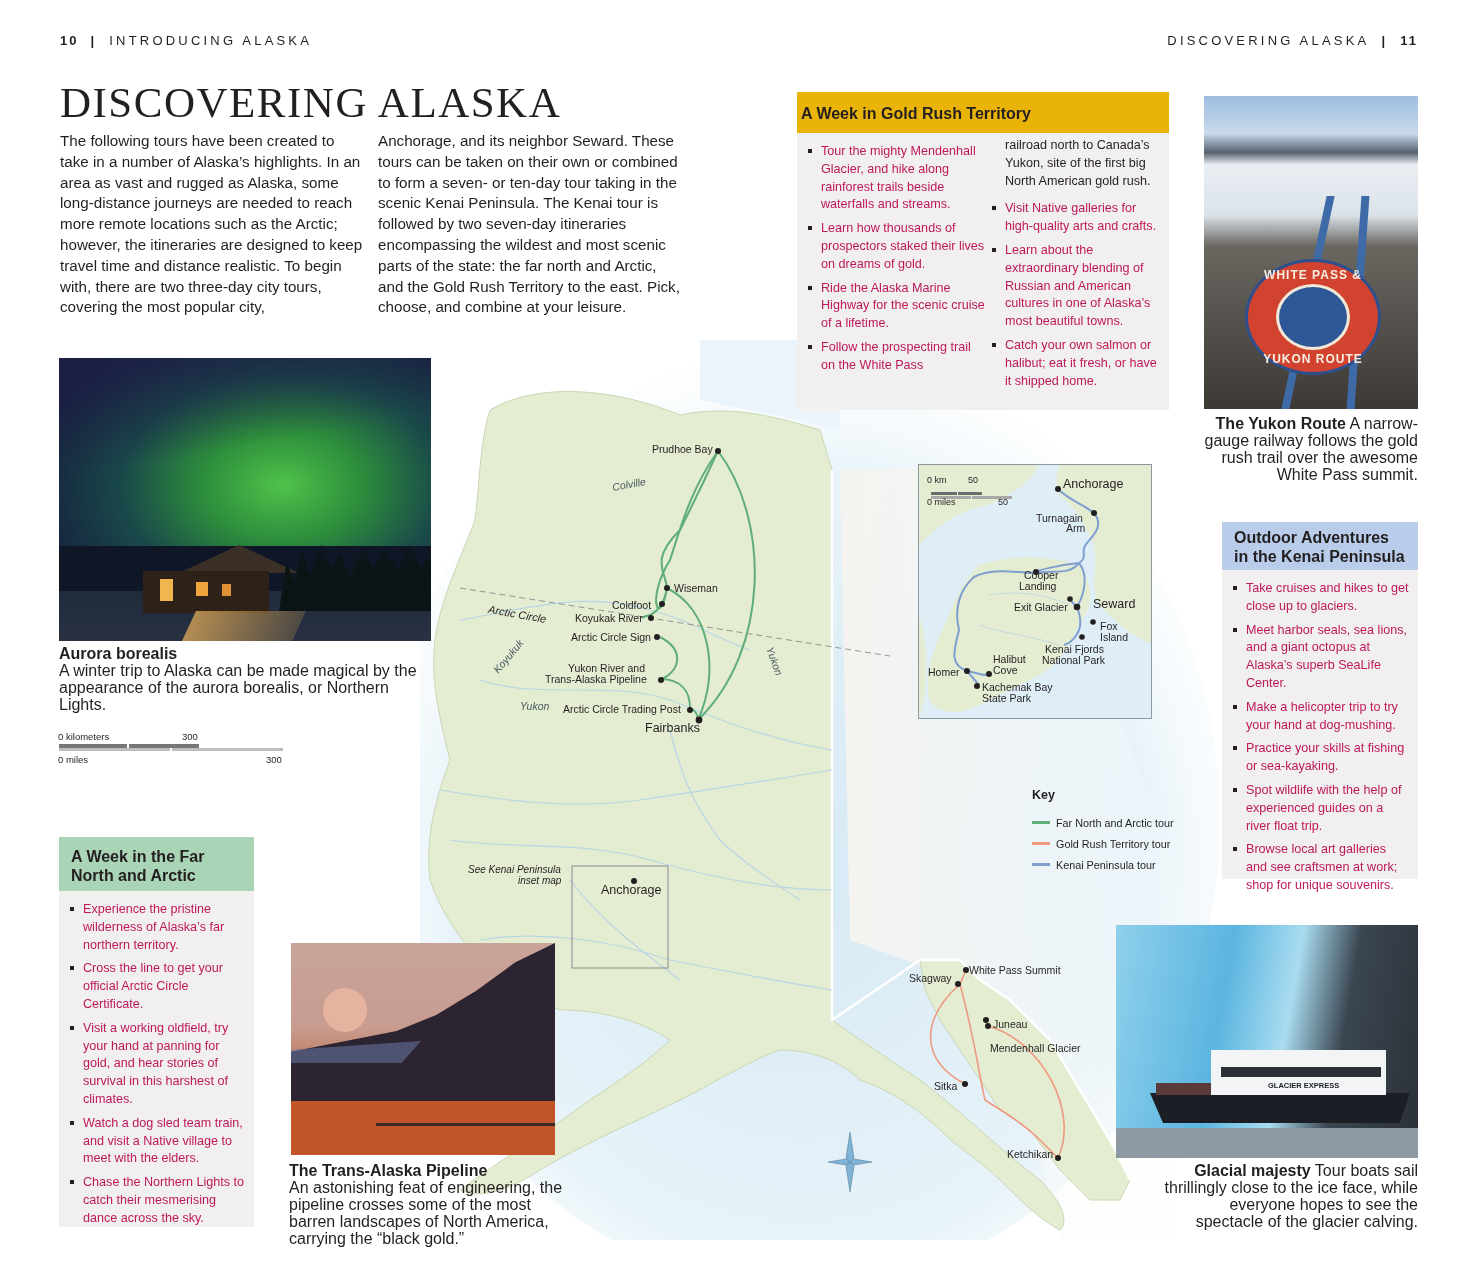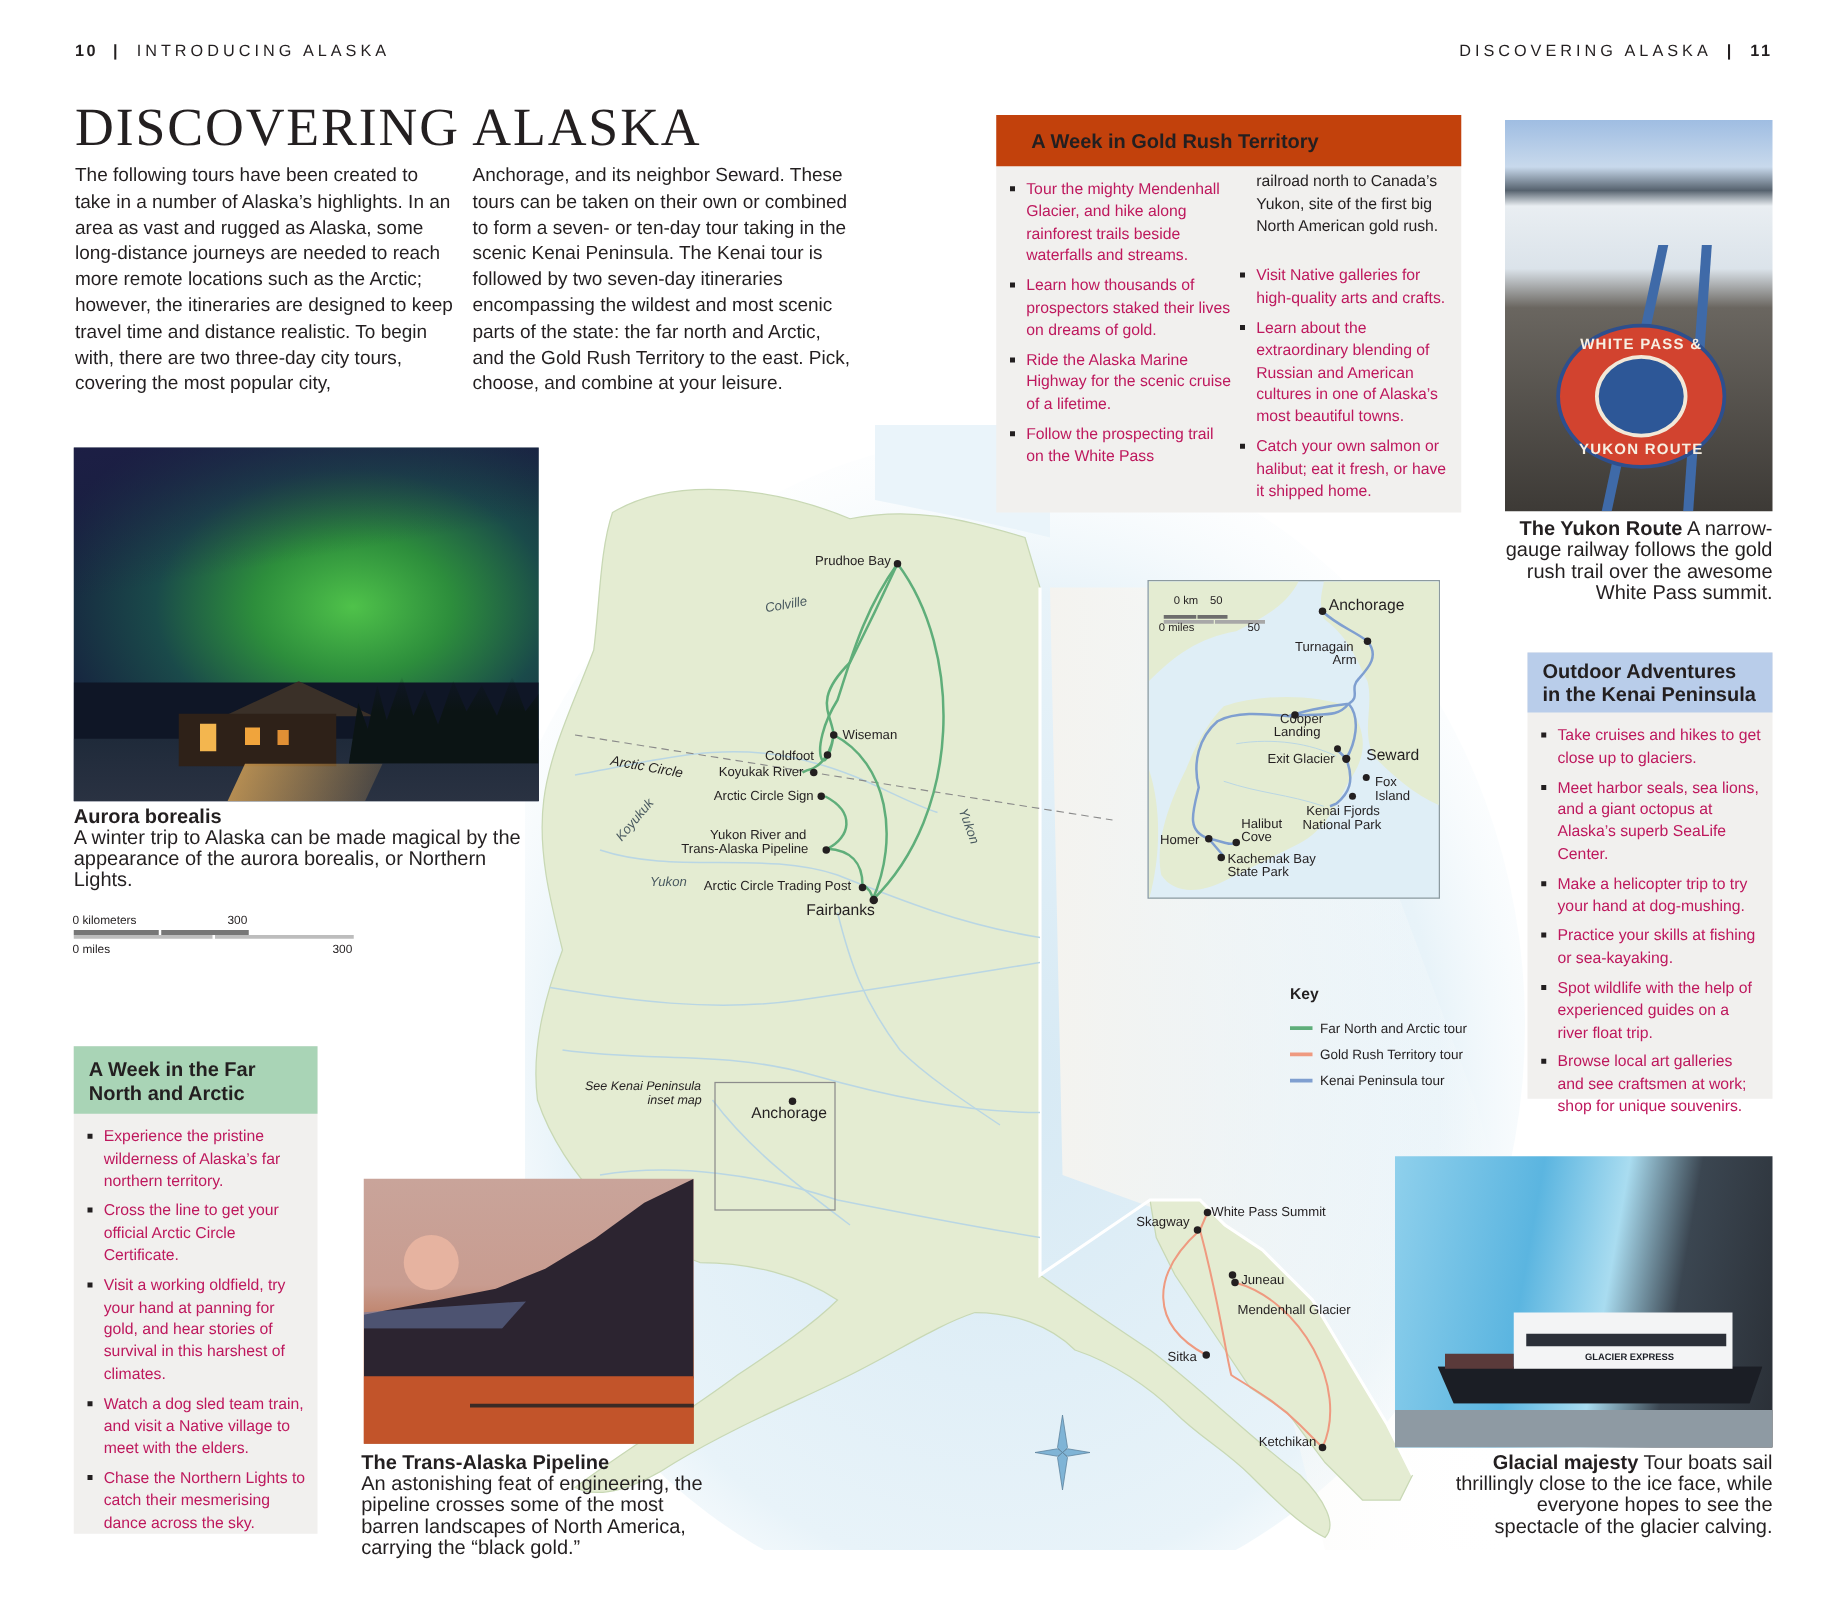--- a/index.html
+++ b/index.html
@@ -190,21 +190,21 @@
       <circle cx="117" cy="107" r="3"></circle>
       <circle cx="151" cy="134" r="2.8"></circle>
       <circle cx="158" cy="142" r="3.3"></circle>
       <circle cx="174" cy="157" r="2.8"></circle>
       <circle cx="163" cy="172" r="2.8"></circle>
       <circle cx="48" cy="206" r="3"></circle>
       <circle cx="70" cy="209" r="3"></circle>
       <circle cx="58" cy="221" r="3"></circle>
     </g>
   </svg>
-  <span class="map-label" style="left:20px;top:9px;font-size:9px;text-align:center;">0 km</span>
+  <span class="map-label" style="left:8px;top:9px;font-size:9px;text-align:center;">0 km</span>
   <span class="map-label" style="left:49px;top:9px;font-size:9px;">50</span>
   <span class="map-label" style="left:8px;top:31px;font-size:9px;">0 miles</span>
   <span class="map-label" style="left:79px;top:31px;font-size:9px;">50</span>
 
   <span class="map-label big" style="left:144px;top:13px;">Anchorage</span>
   <span class="map-label" style="left:117px;top:47px;">Turnagain</span>
   <span class="map-label" style="left:147px;top:57px;">Arm</span>
   <span class="map-label" style="left:105px;top:104px;">Cooper</span>
   <span class="map-label" style="left:100px;top:115px;">Landing</span>
   <span class="map-label" style="left:95px;top:136px;">Exit Glacier</span>
@@ -247,30 +247,30 @@
     <div style="position:absolute;left:1px;top:4px;width:111px;height:3px;background:#bdbdbd;"></div>
     <div style="position:absolute;left:114px;top:4px;width:111px;height:3px;background:#bdbdbd;"></div>
   </div>
   <div style="position:relative;height:12px;margin-top:2px;">
     <span style="position:absolute;left:0;top:0;">0 miles</span>
     <span style="position:absolute;left:208px;top:0;">300</span>
   </div>
 </div>
 
 <div class="box" style="left:797px;top:92px;width:372px;height:318px;">
-  <div class="box-head" style="background:#c2410c;padding:12px 12px 10px 28px;">A Week in Gold Rush Territory</div>
+  <div class="box-head" style="background:#eab308;padding:12px 12px 10px 4px;">A Week in Gold Rush Territory</div>
   <div style="display:flex;padding:10px 10px 0 10px;">
     <ul style="width:182px;">
       <li>Tour the mighty Mendenhall Glacier, and hike along rainforest trails beside waterfalls and streams.</li>
       <li>Learn how thousands of prospectors staked their lives on dreams of gold.</li>
       <li>Ride the Alaska Marine Highway for the scenic cruise of a lifetime.</li>
       <li>Follow the prospecting trail on the White Pass</li>
     </ul>
     <ul style="width:170px;margin-left:4px;">
-      <p style="font-size:12.6px;line-height:17.8px;padding-left:14px;margin-bottom:22px;margin-top:-6px;">railroad north to Canada’s Yukon, site of the first big North American gold rush.</p>
+      <p style="font-size:12.6px;line-height:17.8px;padding-left:14px;margin-bottom:10px;margin-top:-6px;">railroad north to Canada’s Yukon, site of the first big North American gold rush.</p>
       <li>Visit Native galleries for high-quality arts and crafts.</li>
       <li>Learn about the extraordinary blending of Russian and American cultures in one of Alaska’s most beautiful towns.</li>
       <li>Catch your own salmon or halibut; eat it fresh, or have it shipped home.</li>
     </ul>
   </div>
 </div>
 
 <div class="box" style="left:59px;top:837px;width:195px;height:390px;">
   <div class="box-head" style="background:#a9d4b6;">A Week in the Far North and Arctic</div>
   <ul style="padding:10px 8px 0 10px;">

